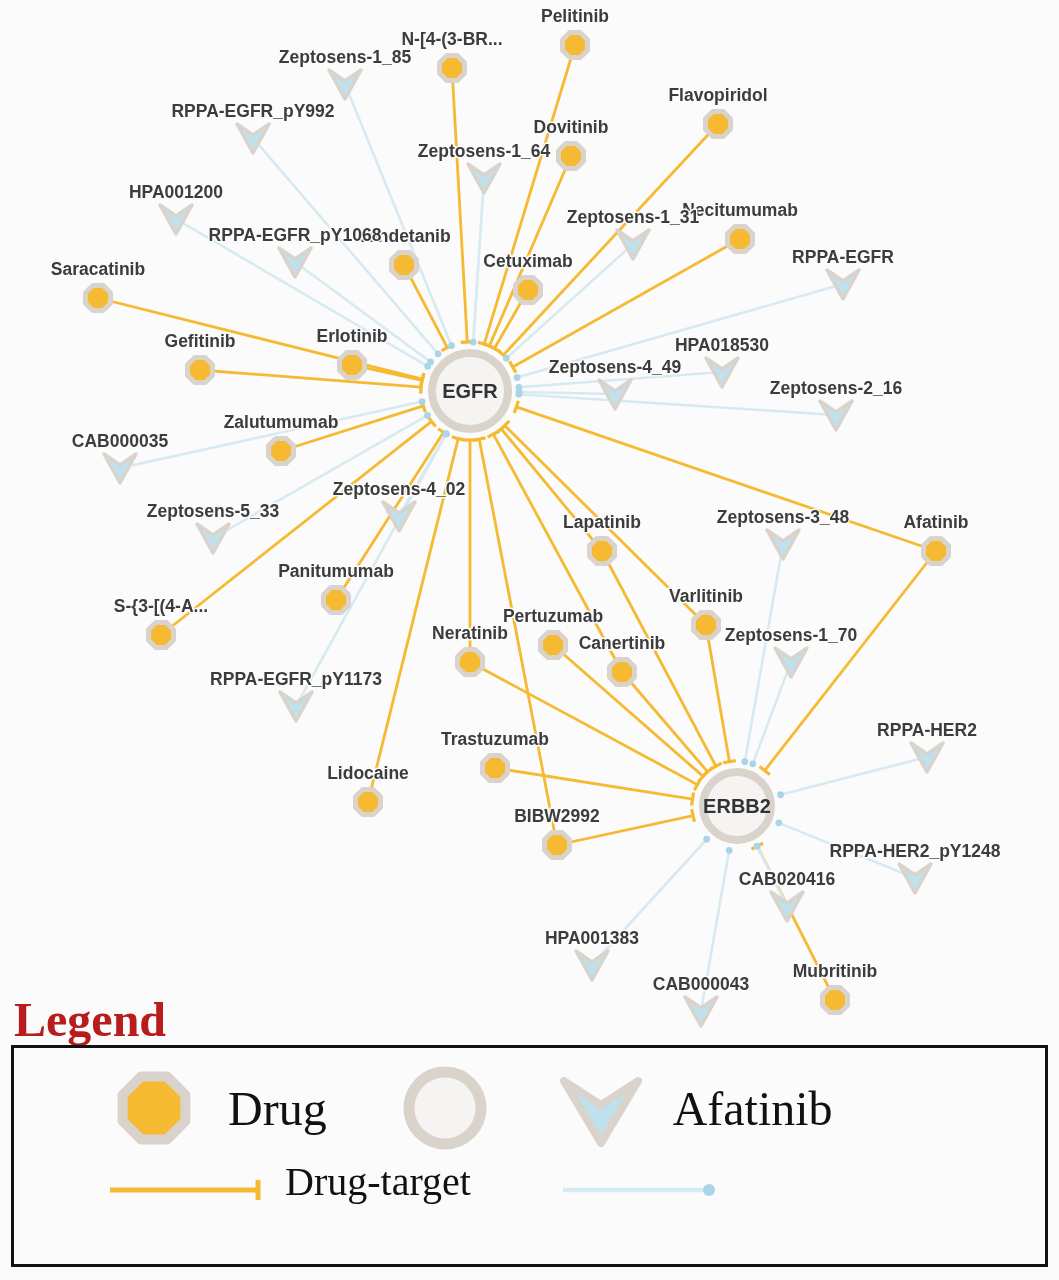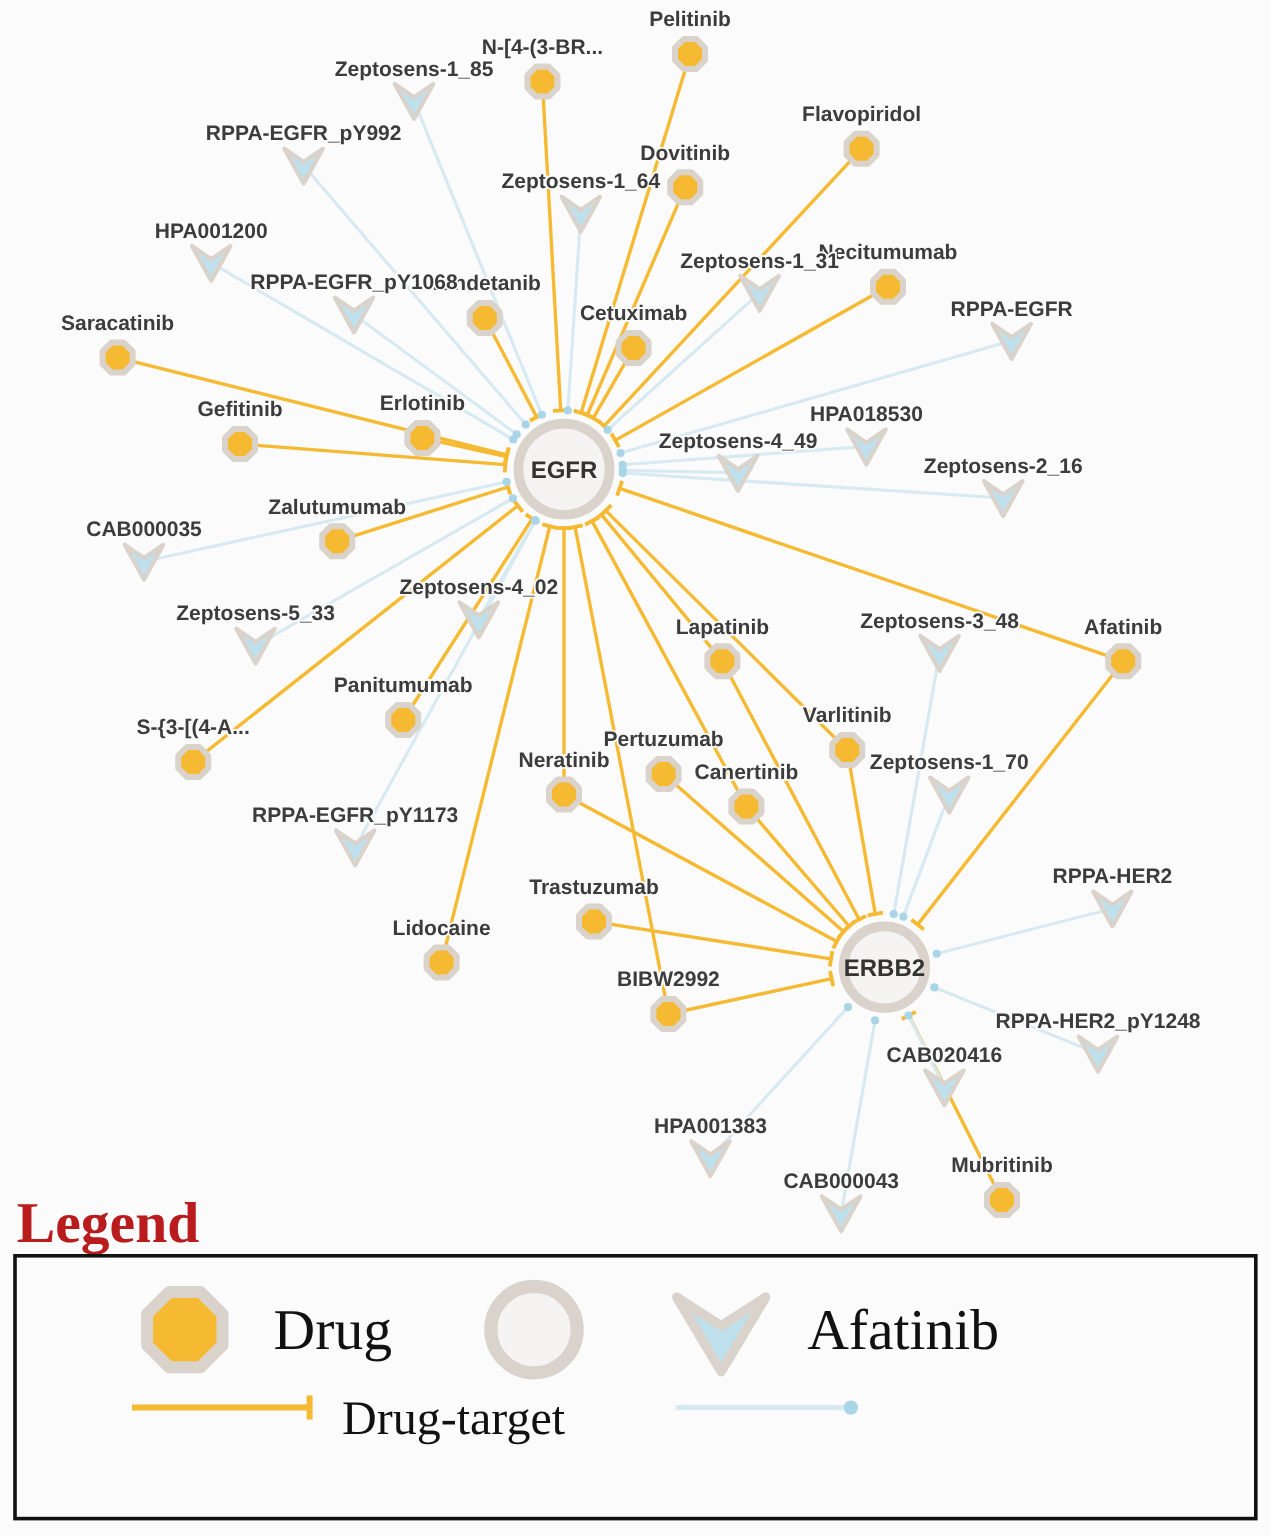--- a/index.html
+++ b/index.html
@@ -9,21 +9,21 @@
 
   .node-label { font-family:"Liberation Sans",sans-serif; font-weight:700; font-size:17.5px;
                 fill:var(--label-color,#3c3c3c); paint-order:stroke; stroke:var(--bg,#fbfbfb); stroke-width:3px; }
   .gene-label { font-family:"Liberation Sans",sans-serif; font-weight:700; font-size:20px; fill:#333; }
 
   .legend-title { position:absolute; left:14px; top:992px; font-family:"Liberation Serif",serif;
                   font-weight:700; font-size:48px; color:#b91c1c; }
   .legend-box { position:absolute; left:11px; top:1045px; width:1037px; height:222px;
                 border:3px solid var(--legend-border,#111); background:var(--bg,#fbfbfb); }
   .legend-nodes-row { display:flex; align-items:center; margin-top:12px; margin-left:92px; }
-  .legend-edges-row { display:flex; align-items:flex-start; margin-top:2px; margin-left:92px; }
+  .legend-edges-row { display:flex; align-items:flex-end; margin-top:2px; margin-left:92px; }
   .lg-label { font-family:"Liberation Serif",serif; font-size:48px; color:#111; margin-left:26px; white-space:nowrap; }
   .lg-edge-label { font-family:"Liberation Serif",serif; font-size:40px; color:#111; margin-left:14px; white-space:nowrap; }
   .lg-gene-svg { margin-left:70px; }
   .lg-ab-svg { margin-left:62px; }
   .lg-ab-edge-svg { margin-left:88px; }
 
   .lg-drug { fill:var(--drug-fill,#F6B932); stroke:var(--node-ring,#D9D3CC); stroke-width:10; stroke-linejoin:round; }
   .lg-gene { fill:var(--gene-fill,#F5F4F3); stroke:var(--node-ring,#D9D3CC); stroke-width:11; }
   .lg-ab   { fill:var(--antibody-fill,#BFE0ED); stroke:var(--node-ring,#D9D3CC); stroke-width:8; stroke-linejoin:round; }
   .lg-drug-line { stroke:var(--drug-edge,#F6B932); stroke-width:5; }

